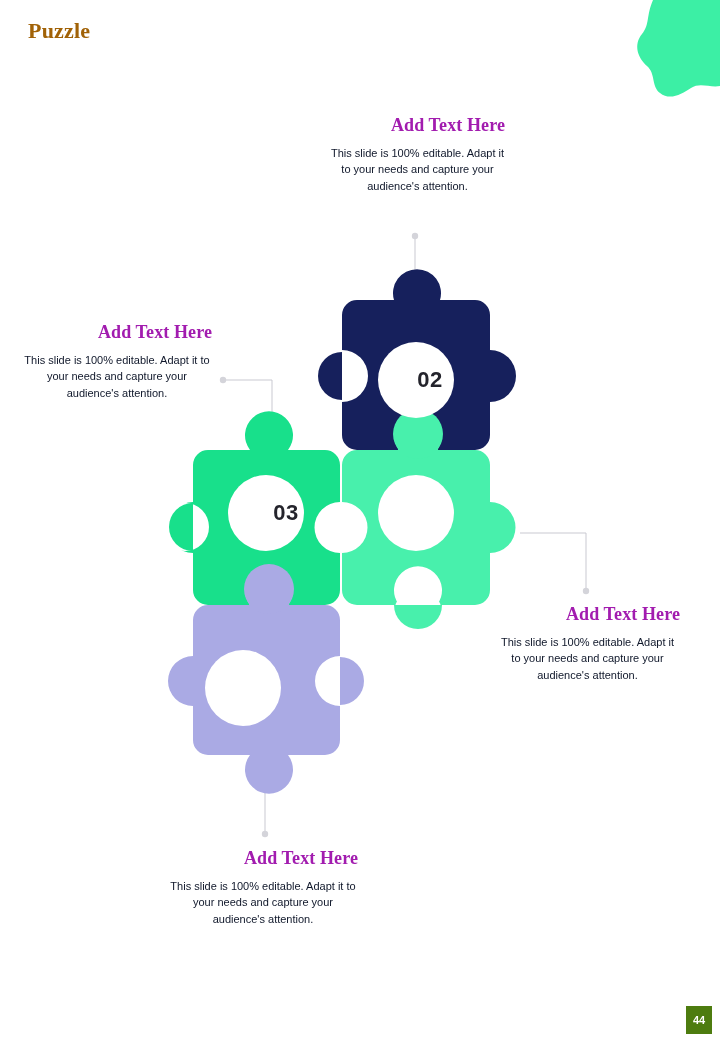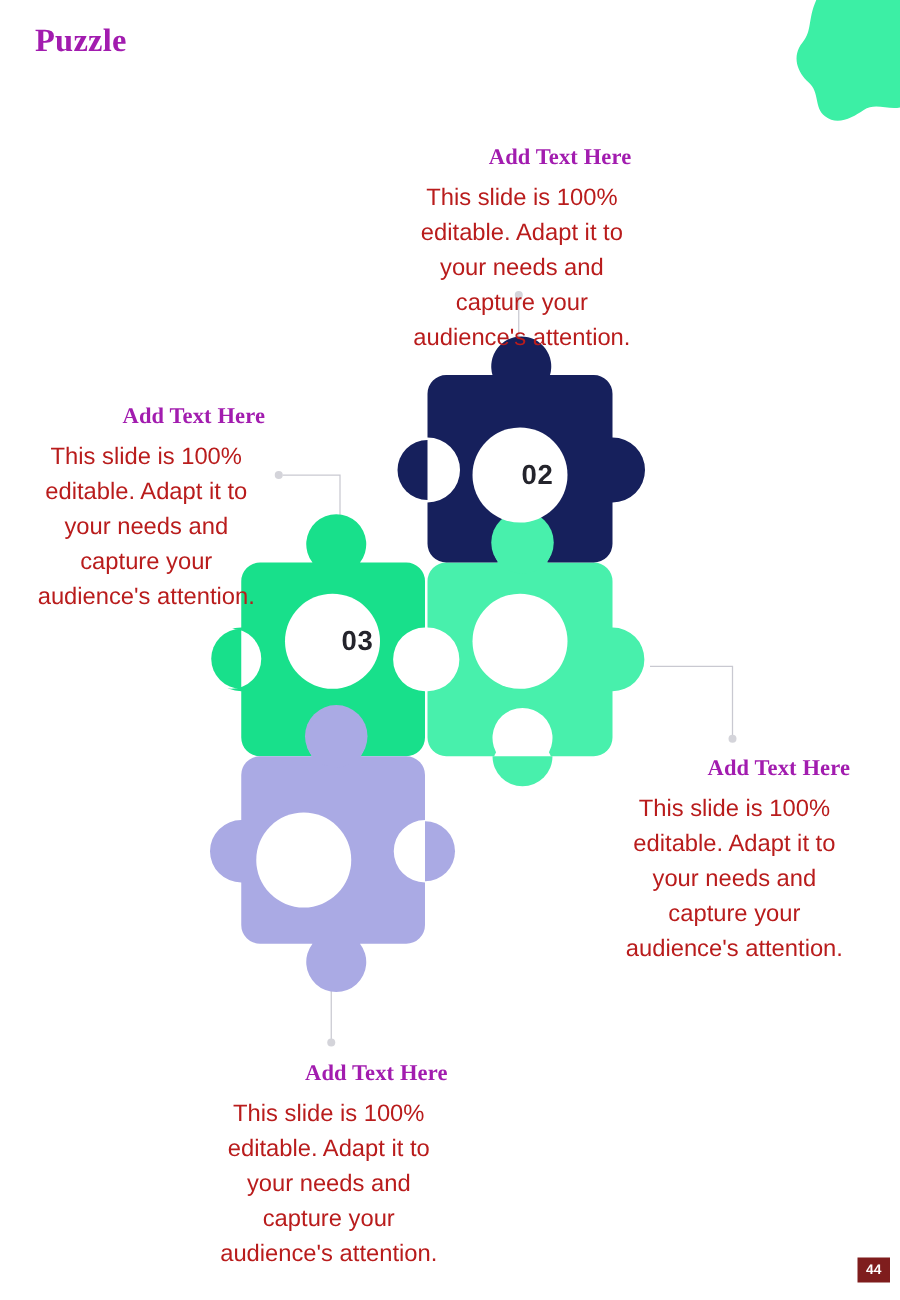--- a/index.html
+++ b/index.html
@@ -9,21 +9,21 @@
     font-family:"Liberation Sans", sans-serif;
     position:relative;
     overflow:hidden;
   }
   .slide{position:absolute;inset:0;width:720px;height:1040px;}
 
   
   .page-title{
     position:absolute;left:28px;top:18px;
     font-family:"Liberation Serif", serif;
-    font-size:26px;font-weight:700;color:#a21caf;
+    font-size:22px;font-weight:700;color:#a16207;
     letter-spacing:.2px;
   }
 
   
   .blob{position:absolute;right:0;top:0;width:100px;height:110px;}
 
   
   .puzzle-stage{position:absolute;left:140px;top:250px;width:420px;height:560px;}
   .puzzle-stage svg{display:block;overflow:visible;}
 
@@ -44,39 +44,39 @@
   
   .tb{position:absolute;}
   .tb h3{
     margin:0 0 9px 0;
     font-family:"Liberation Serif", serif;
     font-size:18px;font-weight:700;color:#a21caf;
     text-align:right;letter-spacing:.1px;
   }
   .tb p{
     margin:0;
-    font-size:19px;line-height:1.48;
-    color:#b91c1c;text-align:center;
+    font-size:11px;line-height:1.48;
+    color:#0f172a;text-align:center;
   }
 
   .tb-top   {left:330px;top:115px;width:175px;}
   .tb-left  {left:22px; top:322px;width:190px;}
   .tb-right {left:495px;top:604px;width:185px;}
   .tb-bottom{left:168px;top:848px;width:190px;}
 
   
   .conn{position:absolute;overflow:visible;}
   .conn line, .conn path{stroke:#c9c9d1;stroke-width:1;fill:none;}
   .conn circle{fill:#d4d4da;}
 
   
   .page-badge{
     position:absolute;left:686px;top:1006px;
-    width:26px;height:20px;
-    background:#7f1d1d;
+    width:26px;height:28px;
+    background:#4d7c0f;
     color:#ffffff;
     font-size:11px;font-weight:700;
     display:flex;align-items:center;justify-content:center;
     font-family:"Liberation Sans", sans-serif;
   }
 </style>
 </head>
 <body>
 
 <div class="slide">

